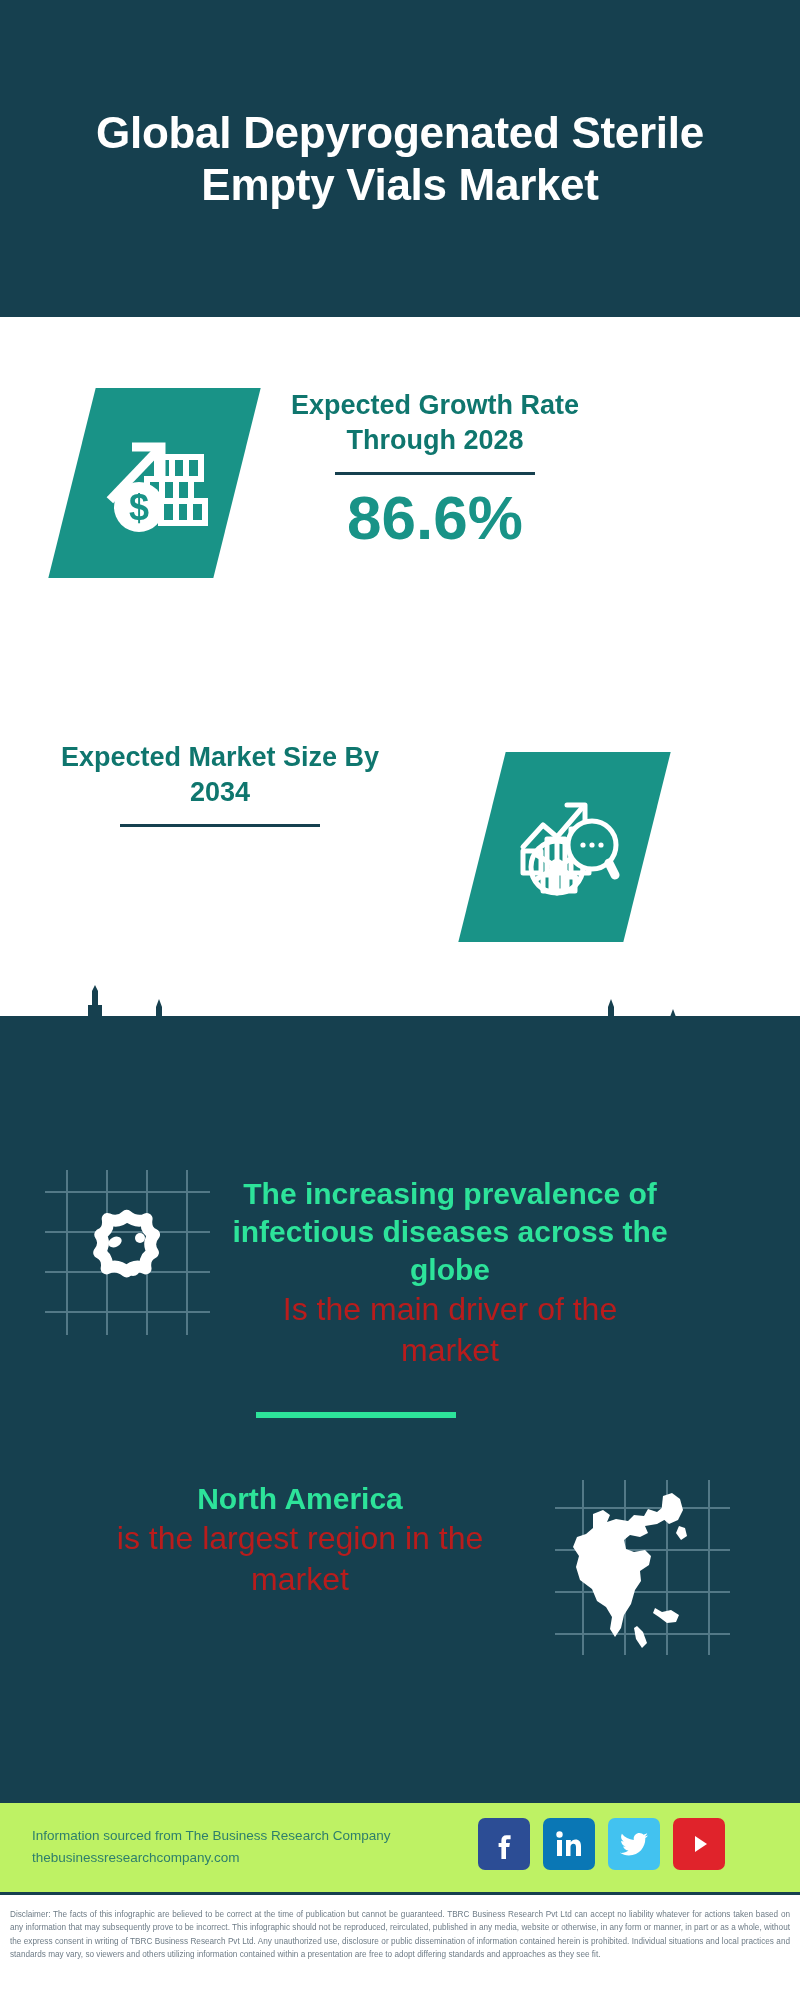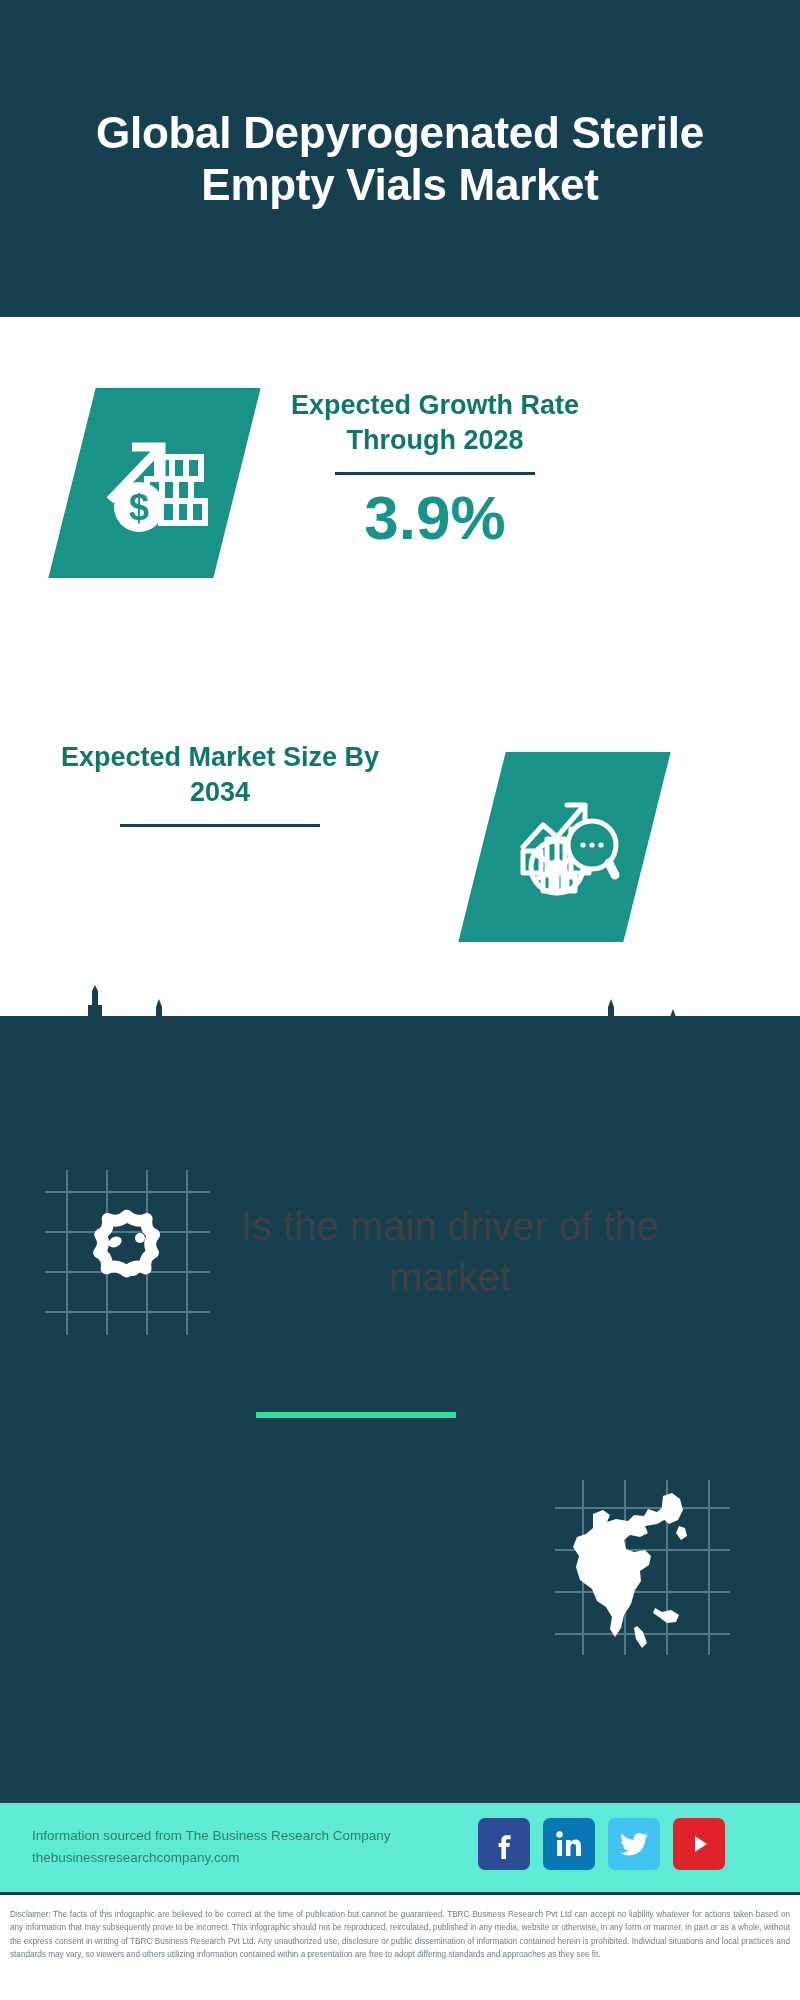--- a/index.html
+++ b/index.html
@@ -61,34 +61,34 @@
   
   .grid-box { position:absolute; }
   .grid-box svg { display:block; }
 
   .virus-box { left:45px; top:1170px; width:165px; height:165px; }
   .map-box  { left:555px; top:1480px; width:175px; height:175px; }
 
   
   .dz-text { position:absolute; text-align:center; }
   .dz-hl { color:#2DE39A; font-weight:bold; font-size:30px; line-height:1.27; display:block; }
-  .dz-sub { color:#404040; font-weight:normal; font-size:40px; line-height:1.27; display:block;margin-top:26px; }
+  .dz-sub { color:#b91c1c; font-weight:normal; font-size:32px; line-height:1.27; display:block; }
 
   .driver-text { left:230px; top:1175px; width:440px; }
   .region-text { left:80px; top:1480px; width:440px; }
 
   .dz-divider {
     position:absolute; left:256px; top:1412px;
     width:200px; height:6px; background:#2DE39A;
   }
 
   
   .footer {
     position:absolute; left:0; top:1800px; width:800px; height:95px;
-    background:#5eead4;
+    background:#bef264;
     border-top:3px solid #16404F;
     border-bottom:3px solid #16404F;
   }
   .src-text {
     position:absolute; left:32px; top:22px; width:440px;
     color:#2E7F6B; font-size:13.5px; line-height:1.65;
   }
   .src-line { display:block; }
   .socials { position:absolute; left:478px; top:15px; display:flex; gap:13px; }
   .sicon {
@@ -140,21 +140,21 @@
         </g>
         <circle cx="40" cy="82" r="25" fill="#ffffff"></circle>
         <text x="40" y="95" font-size="36" font-weight="bold" text-anchor="middle" fill="#199387" font-family="Liberation Sans, sans-serif">$</text>
       </svg>
     </span>
   </div>
 
   <div class="stat stat-growth">
     <div class="stat-label">Expected Growth Rate Through 2028</div>
     <div class="stat-rule"></div>
-    <div class="stat-value">3.9%</div>
+    <div class="stat-value">86.6%</div>
   </div>
 
   <div class="stat stat-market">
     <div class="stat-label">Expected Market Size By 2034</div>
     <div class="stat-rule"></div>
   </div>
 
   <div class="para para-market">
     <span class="glyph">
       <svg width="112" height="112" viewBox="0 0 112 112">
@@ -224,25 +224,30 @@
         <ellipse cx="70" cy="72" rx="7" ry="5" transform="rotate(-25 70 72)"></ellipse>
         <circle cx="95" cy="68" r="5"></circle>
         <path d="M92,84 a8,8 0 0,0 11,2 a8,8 0 0,1 -11,-2 Z"></path>
         <path d="M62,92 a9,9 0 0,0 10,7 a9,9 0 0,1 -10,-7 Z"></path>
         <circle cx="88" cy="99" r="7"></circle>
       </g>
     </svg>
   </div>
 
   <div class="dz-text driver-text">
+    <span class="dz-hl">The increasing prevalence of infectious diseases across the globe</span>
     <span class="dz-sub">Is the main driver of the market</span>
   </div>
 
   <div class="dz-divider"></div>
 
+  <div class="dz-text region-text">
+    <span class="dz-hl">North America</span>
+    <span class="dz-sub">is the largest region in the market</span>
+  </div>
 
   <div class="grid-box map-box">
     <svg width="175" height="175" viewBox="0 0 175 175">
       <g stroke="#5E8491" stroke-width="2" opacity="0.85">
         <line x1="0" y1="28" x2="175" y2="28"></line>
         <line x1="0" y1="70" x2="175" y2="70"></line>
         <line x1="0" y1="112" x2="175" y2="112"></line>
         <line x1="0" y1="154" x2="175" y2="154"></line>
         <line x1="28" y1="0" x2="28" y2="175"></line>
         <line x1="70" y1="0" x2="70" y2="175"></line>

